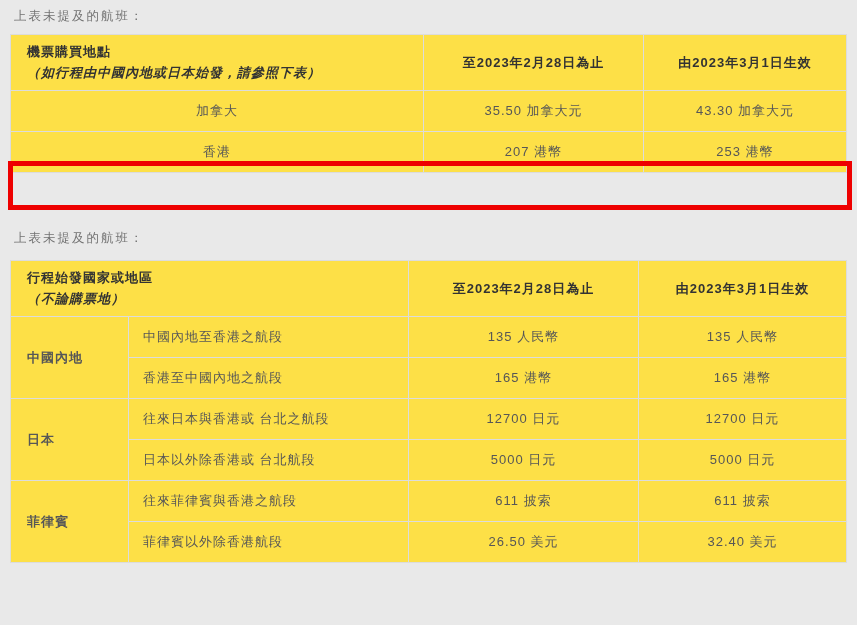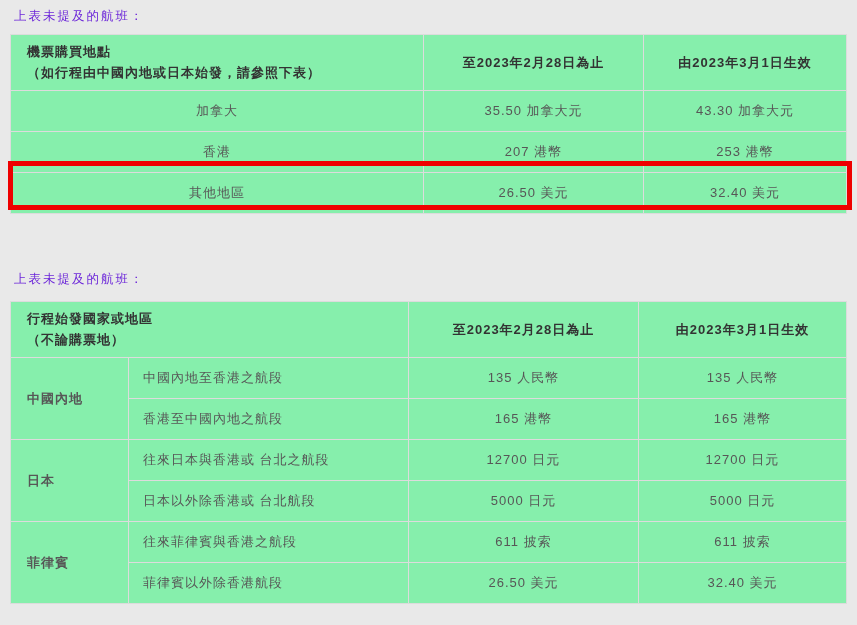--- a/index.html
+++ b/index.html
@@ -11,52 +11,53 @@
     font-family: "Liberation Sans", sans-serif;
     font-size: 13px;
     color: #575757;
     overflow: hidden;
   }
   .wrap {
     position: relative;
     padding: 8px 10px 0 10px;
   }
   .section-label {
-    color: #6d28d9;
+    color: #737373;
     font-size: 12.5px;
     letter-spacing: 2px;
     line-height: 16px;
     margin: 0 0 10px 4px;
   }
   .section-label.second {
     margin-top: 57px;
     margin-bottom: 14px;
   }
   table {
     width: 837px;
     border-collapse: collapse;
-    background: #86efac;
+    background: #fde047;
     table-layout: fixed;
   }
   table, th, td { border: 1px solid #dcdcdc; }
   table { border-color: #d4d4d4; }
   th {
     font-weight: bold;
     color: #333333;
     font-size: 13px;
     height: 54px;
     vertical-align: middle;
     letter-spacing: 1px;
   }
   .th-main {
     text-align: left;
     padding: 8px 14px 8px 16px;
   }
   .th-sub {
     display: block;
+    font-style: italic;
     margin-top: 3px;
   }
   .th-date { text-align: center; }
   td {
     height: 41px;
     text-align: center;
     vertical-align: middle;
     padding: 8px 6px;
     letter-spacing: 1px;
     color: #575757;
@@ -108,25 +109,20 @@
       <tr>
         <td>加拿大</td>
         <td>35.50 加拿大元</td>
         <td>43.30 加拿大元</td>
       </tr>
       <tr>
         <td>香港</td>
         <td>207 港幣</td>
         <td>253 港幣</td>
       </tr>
-      <tr>
-        <td>其他地區</td>
-        <td>26.50 美元</td>
-        <td>32.40 美元</td>
-      </tr>
     </tbody>
   </table>
 
   <div class="highlight-box"></div>
 
   <div class="section-label second">上表未提及的航班：</div>
 
   <table>
     <colgroup>
       <col style="width:118px">

